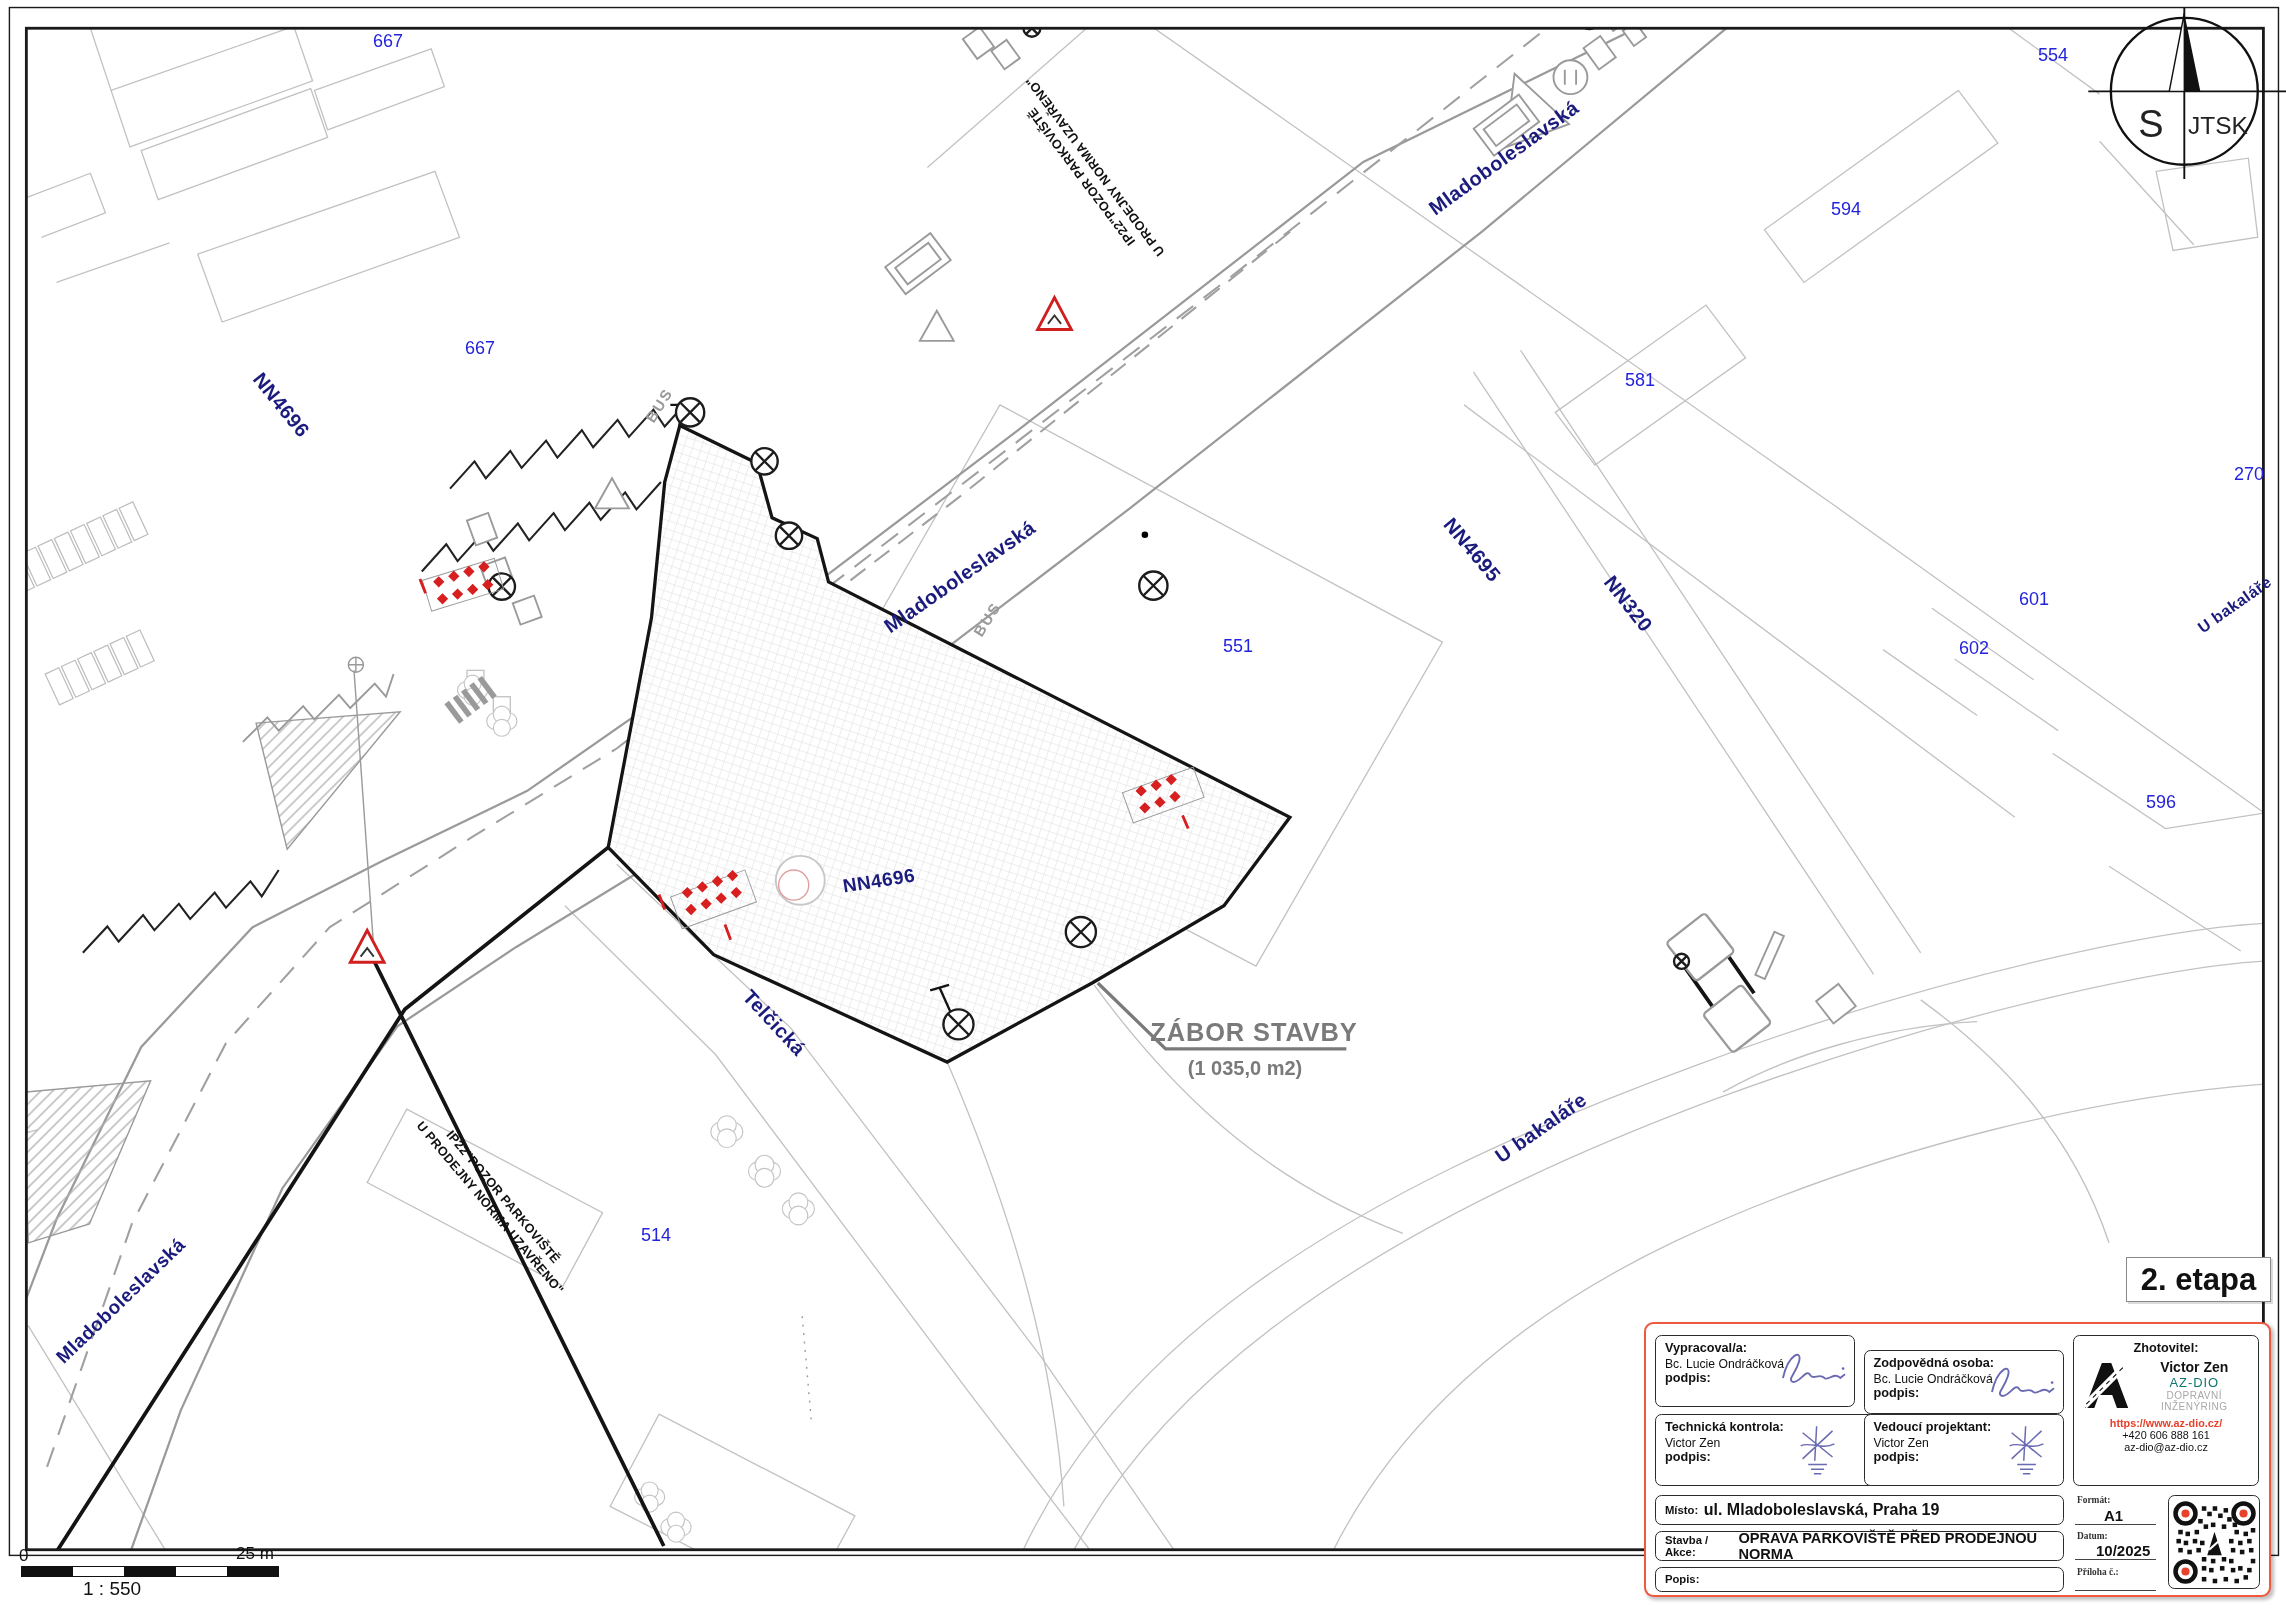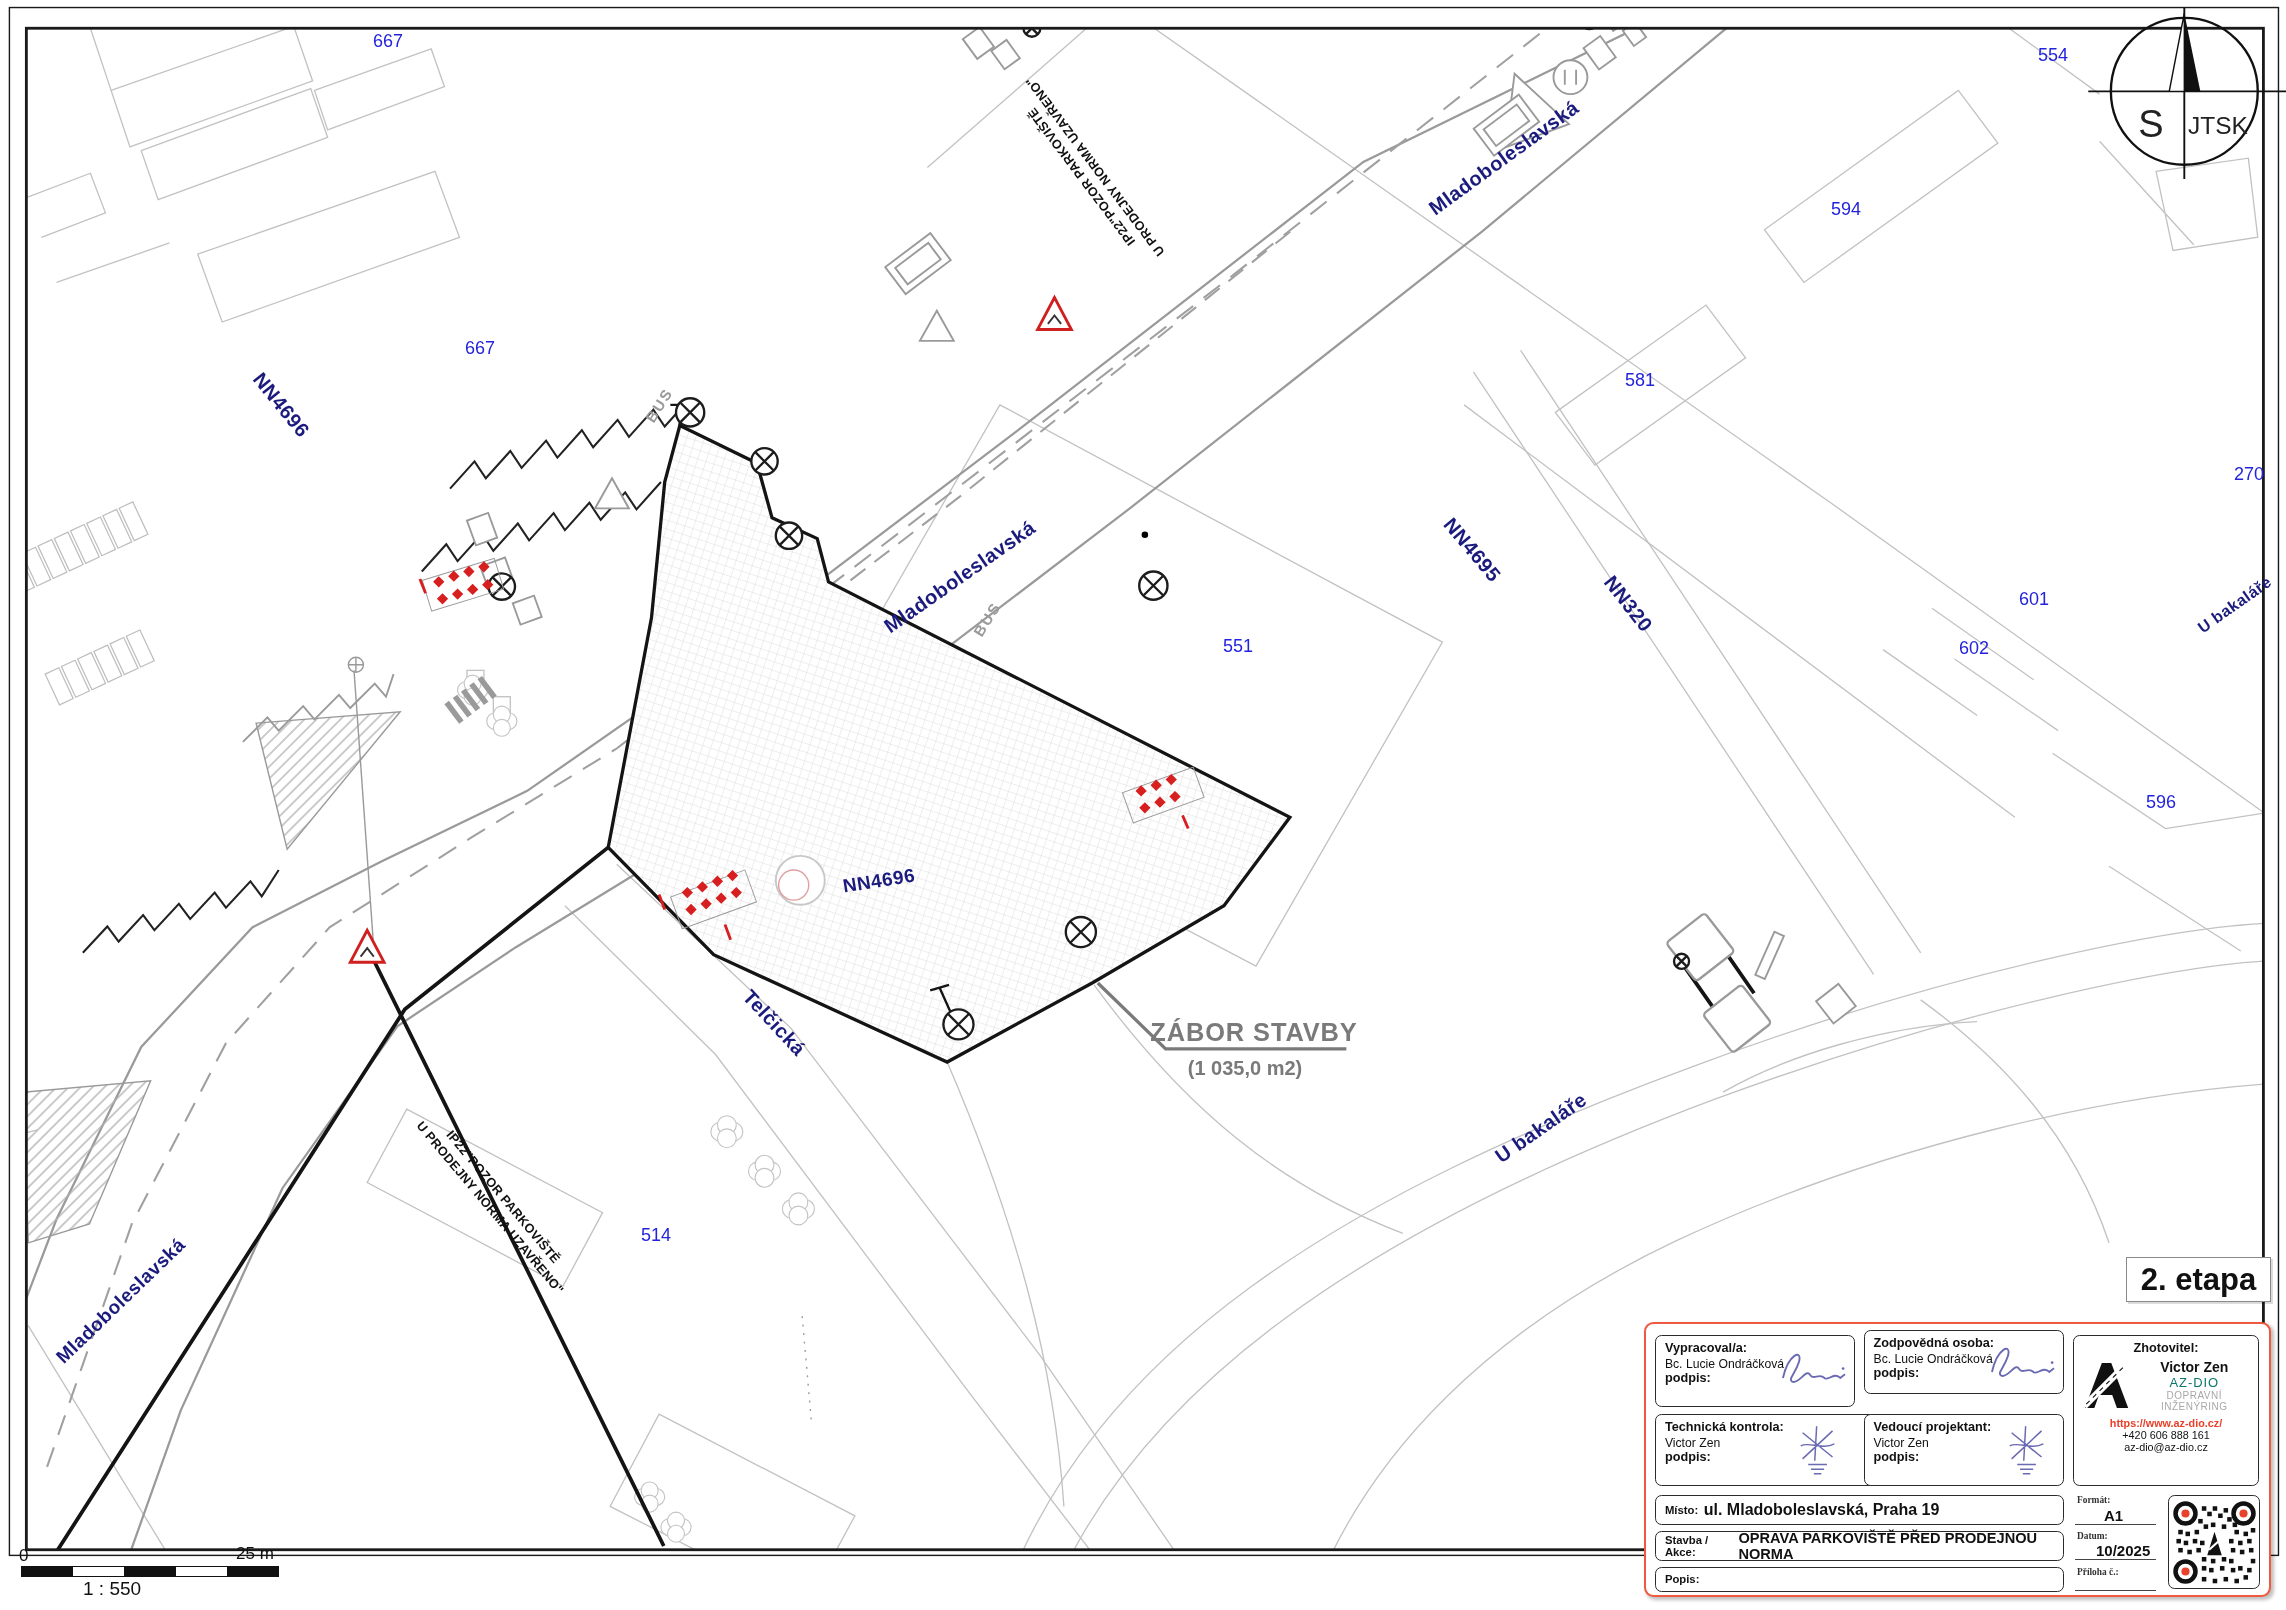--- a/index.html
+++ b/index.html
@@ -385,21 +385,21 @@
     <div class="box" style="left:9.4px;top:11.3px;width:200px;height:72px;">
       <div class="blab">Vypracoval/a:</div>
       <div class="bname">Bc. Lucie Ondráčková</div>
       <div class="blab">podpis:</div>
       <svg class="sig" style="left:122px;top:9.4px;" width="71" height="47" viewBox="0 0 75 50">
         <path d="M5 34 C11 8 26 3 22 17 C18 30 10 35 15 38 C22 41 30 23 34 31 C37 37 44 28 49 34 C52 38 60 27 66 34 L71 30" stroke="#6a6ab2" stroke-width="2" fill="none"></path>
           <circle cx="69" cy="24" r="1.4" fill="#6a6ab2"></circle>
       </svg>
     </div>
 
-    <div class="box" style="left:218px;top:6px;width:200px;height:64px;">
+    <div class="box" style="left:218px;top:26px;width:200px;height:64px;">
       <div class="blab">Zodpovědná osoba:</div>
       <div class="bname">Bc. Lucie Ondráčková</div>
       <div class="blab">podpis:</div>
       <svg class="sig" style="left:122px;top:9.4px;" width="71" height="47" viewBox="0 0 75 50">
         <path d="M5 34 C11 8 26 3 22 17 C18 30 10 35 15 38 C22 41 30 23 34 31 C37 37 44 28 49 34 C52 38 60 27 66 34 L71 30" stroke="#6a6ab2" stroke-width="2" fill="none"></path>
           <circle cx="69" cy="24" r="1.4" fill="#6a6ab2"></circle>
       </svg>
     </div>
 
     <div class="box" style="left:427px;top:11.3px;width:186px;height:151px;text-align:center;">

